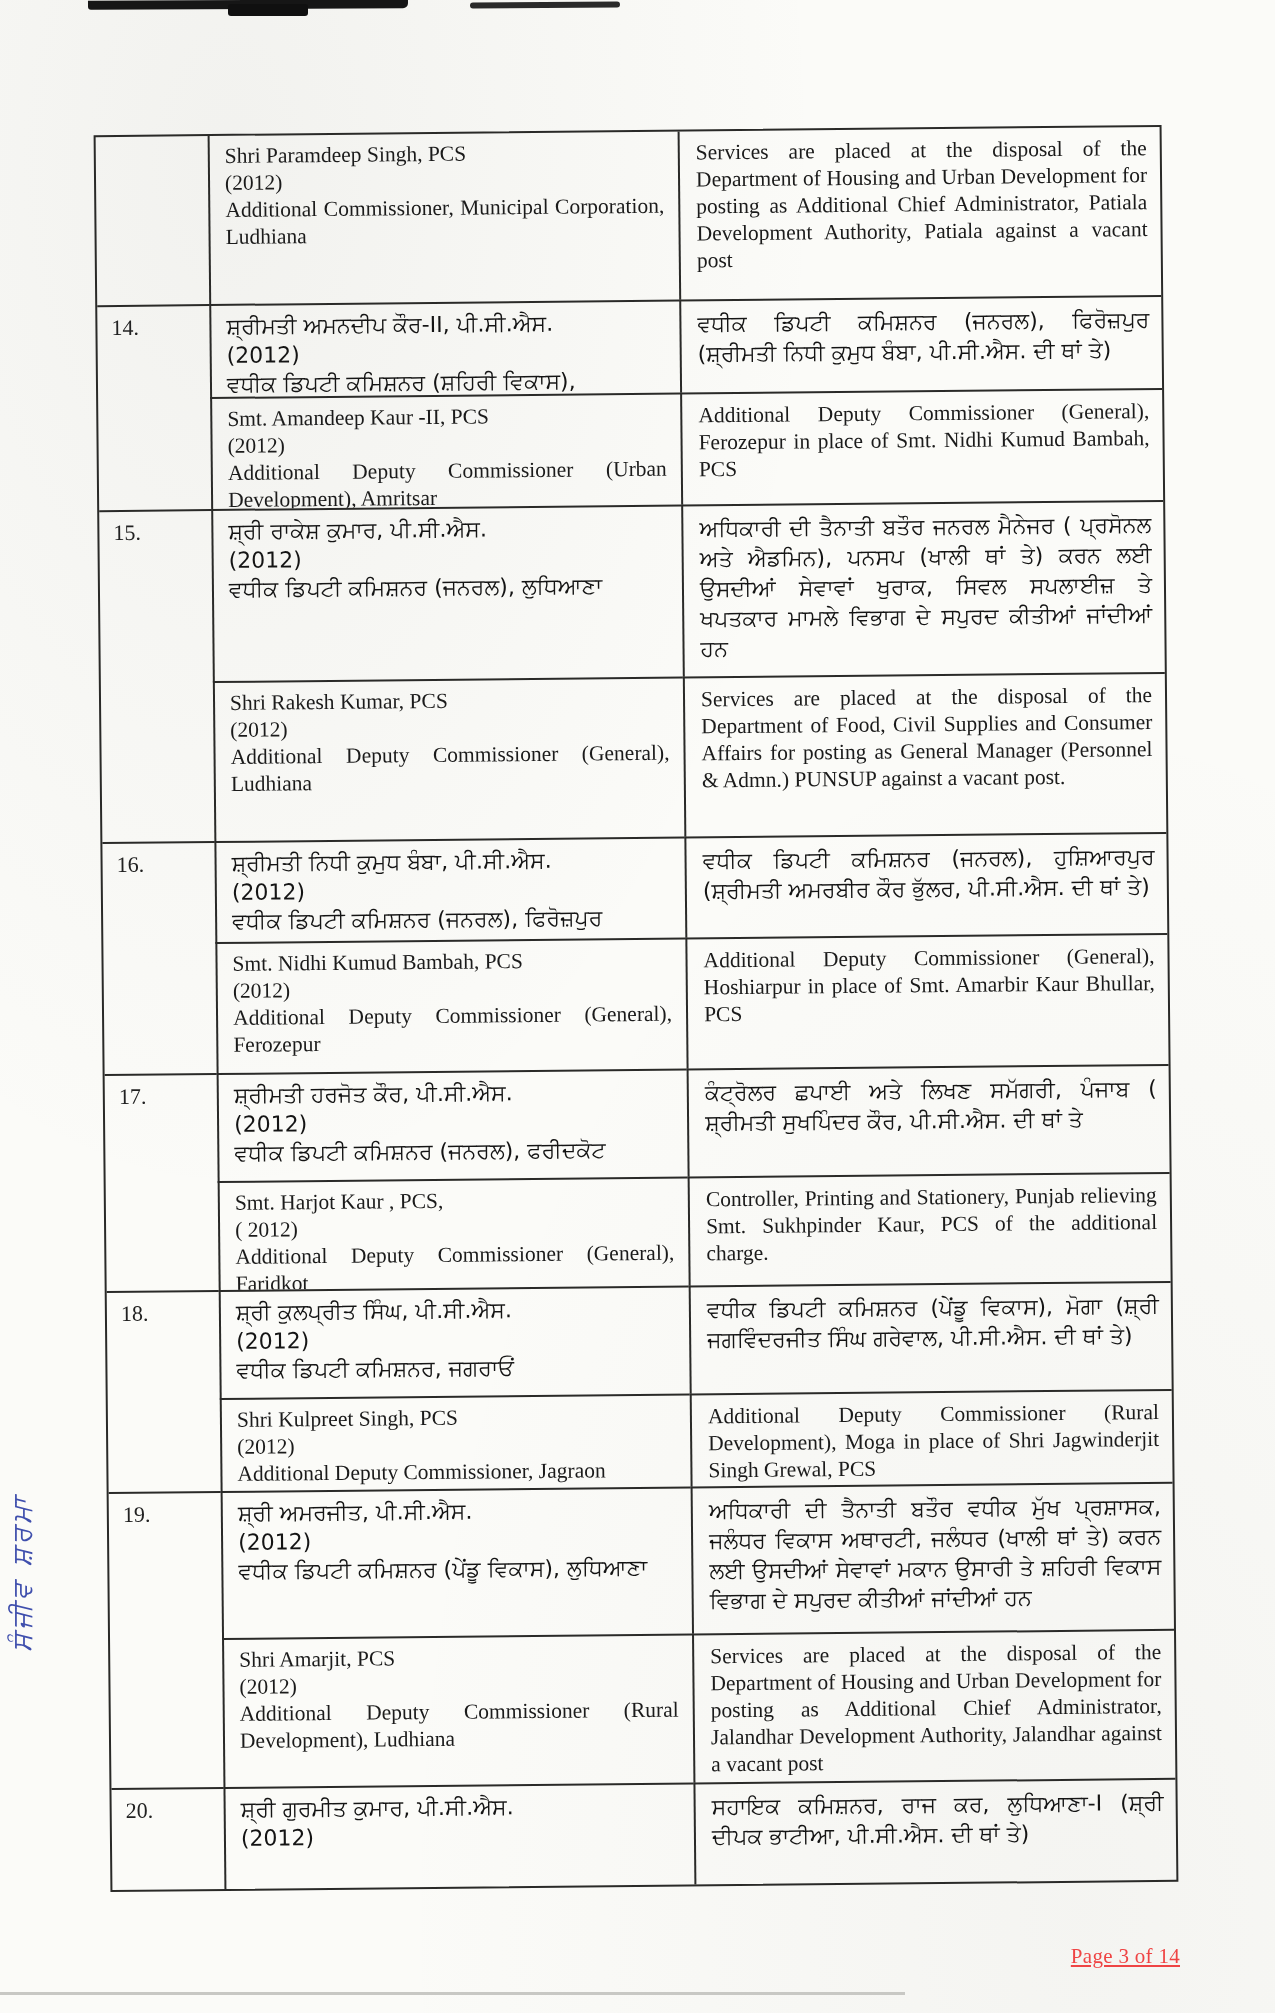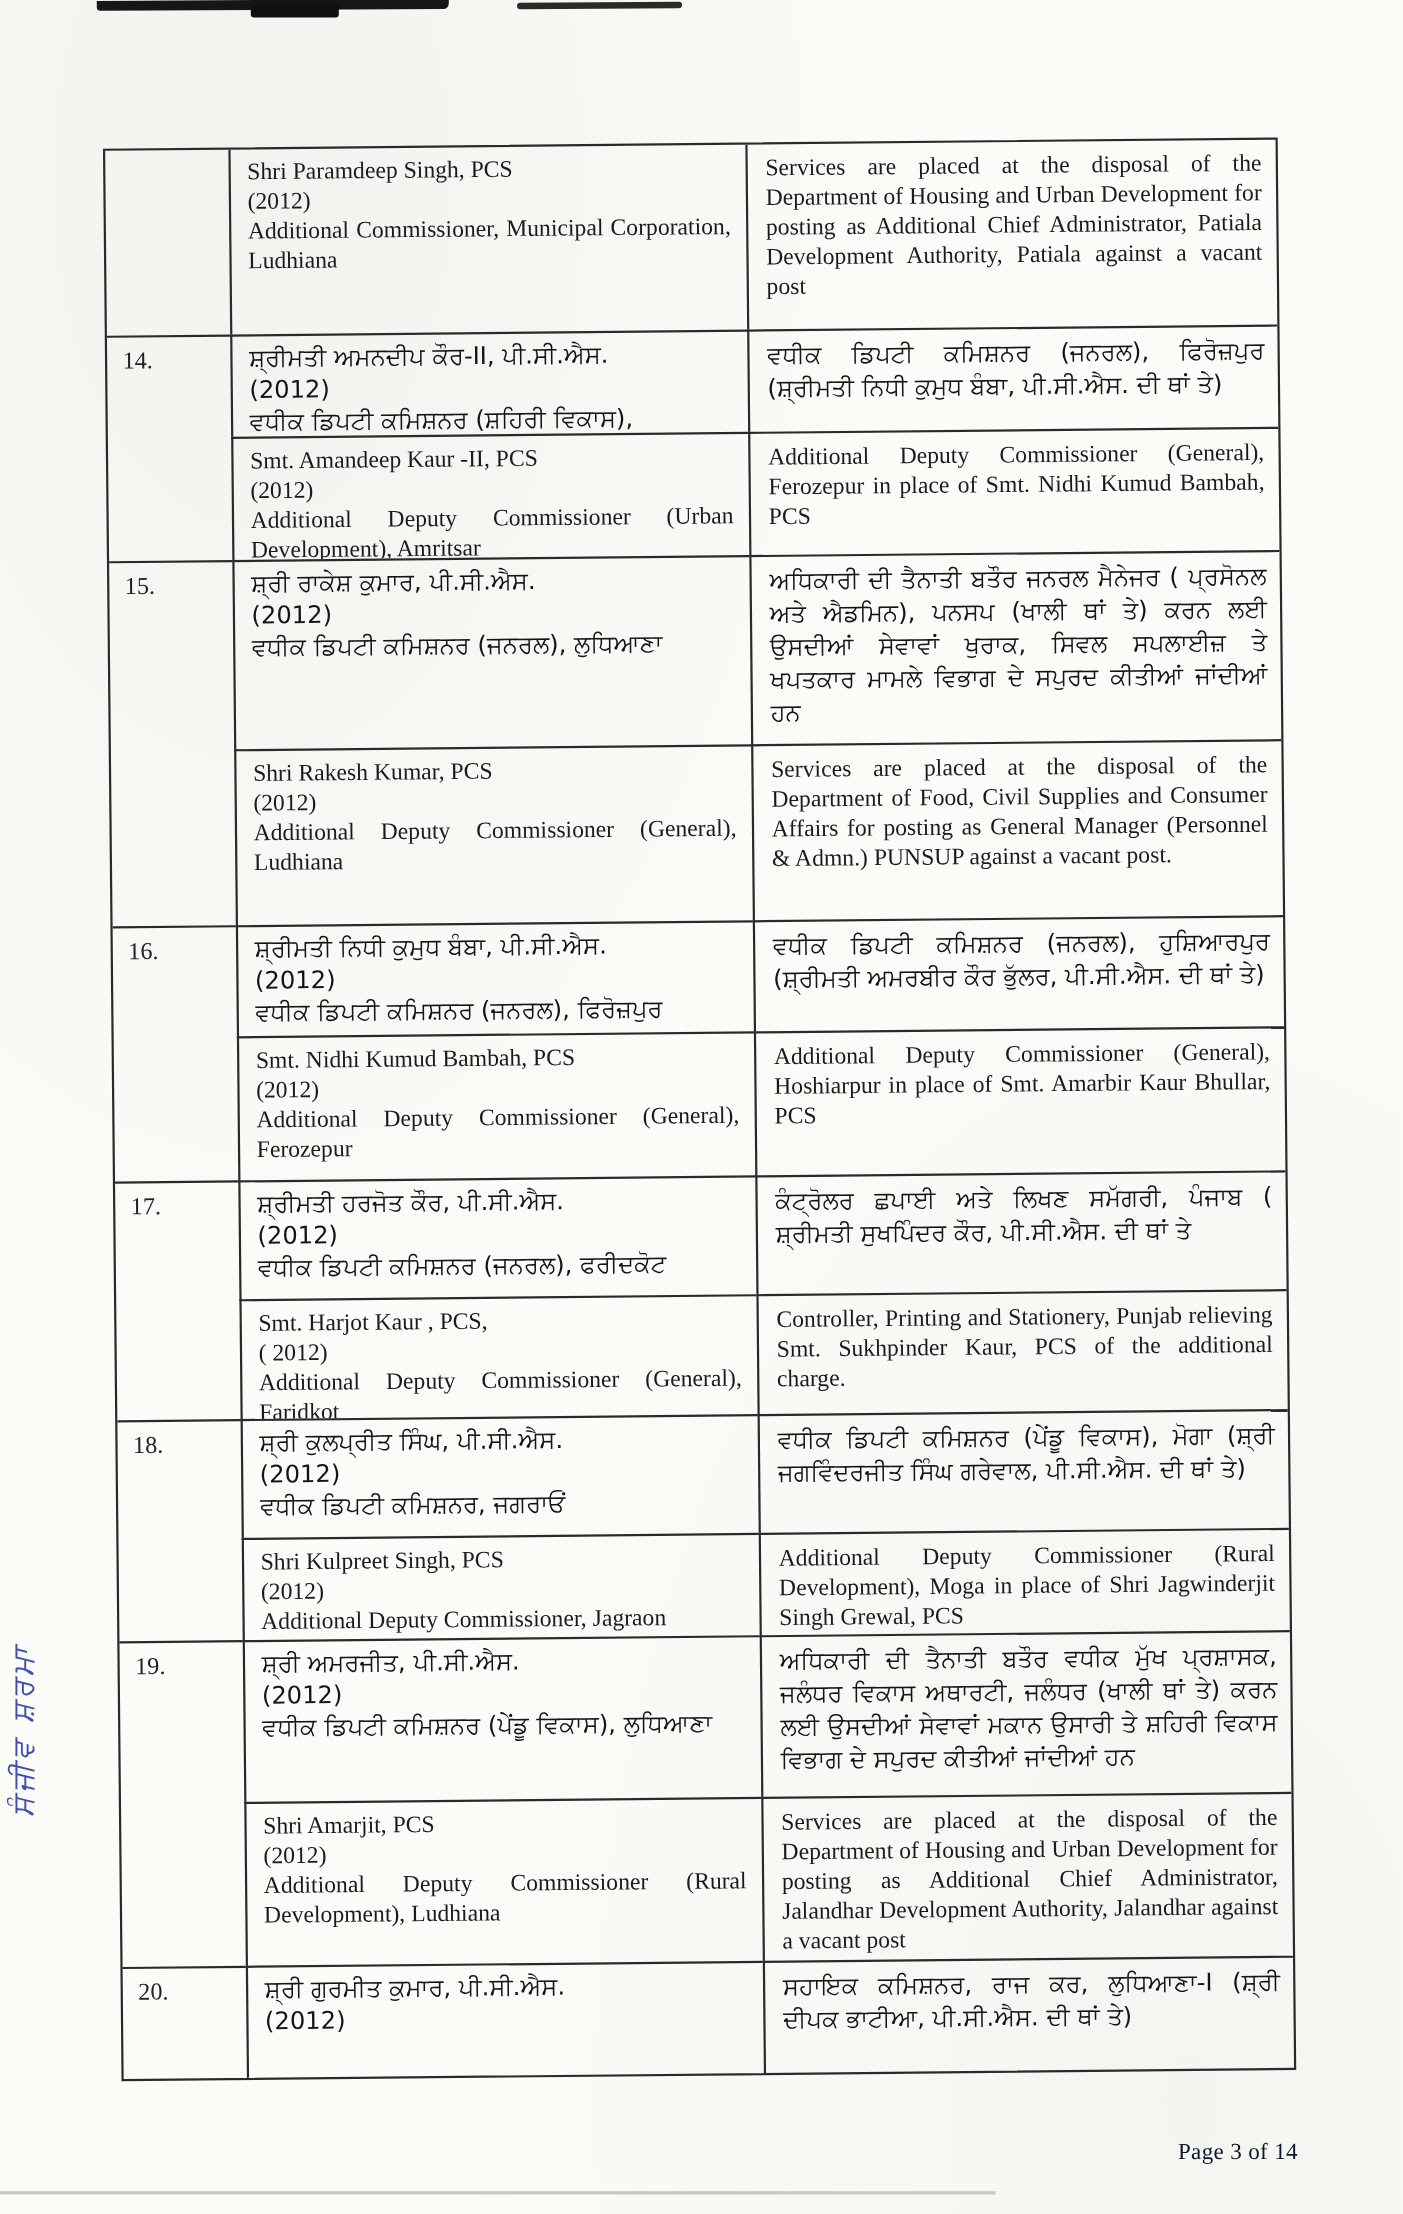--- a/index.html
+++ b/index.html
@@ -61,22 +61,23 @@
     color:#141414;
     text-align:left;
     white-space:pre-line;
     padding:6px 12px 0 15px;
   }
   .pa.details{text-align:justify;padding:8px 12px 0 16px;line-height:30px;}
 
   .footer{
     position:absolute;left:1020px;top:1944px;width:160px;
     font-family:"Liberation Serif", serif;
-    font-size:21px;color:#0f172a;text-align:right;
+    font-size:21px;color:#ef4444;text-align:right;
     letter-spacing:0.3px;
+    text-decoration:underline;
   }
   .margin-note{
     position:absolute;left:6px;top:1452px;height:200px;
     writing-mode:vertical-rl;
     transform:rotate(180deg);
     font-family:"DejaVu Sans", sans-serif;
     font-style:italic;
     font-size:27px;
     letter-spacing:4px;
     color:#2b3da5;

